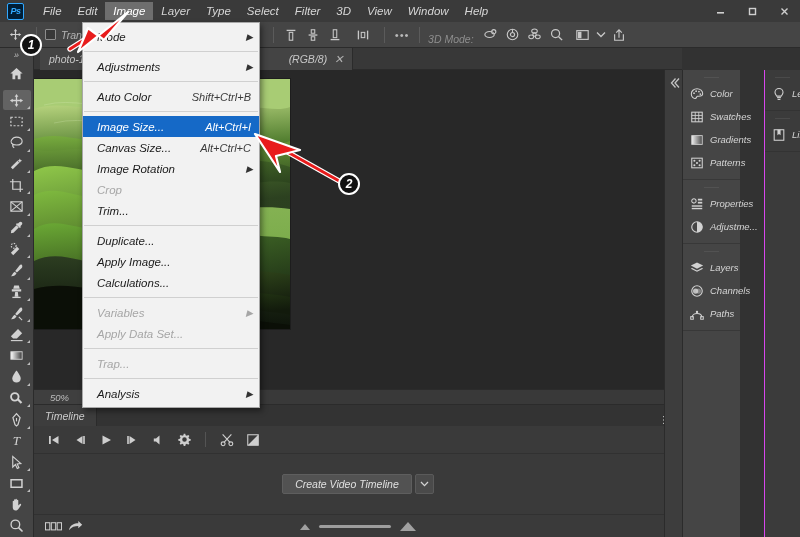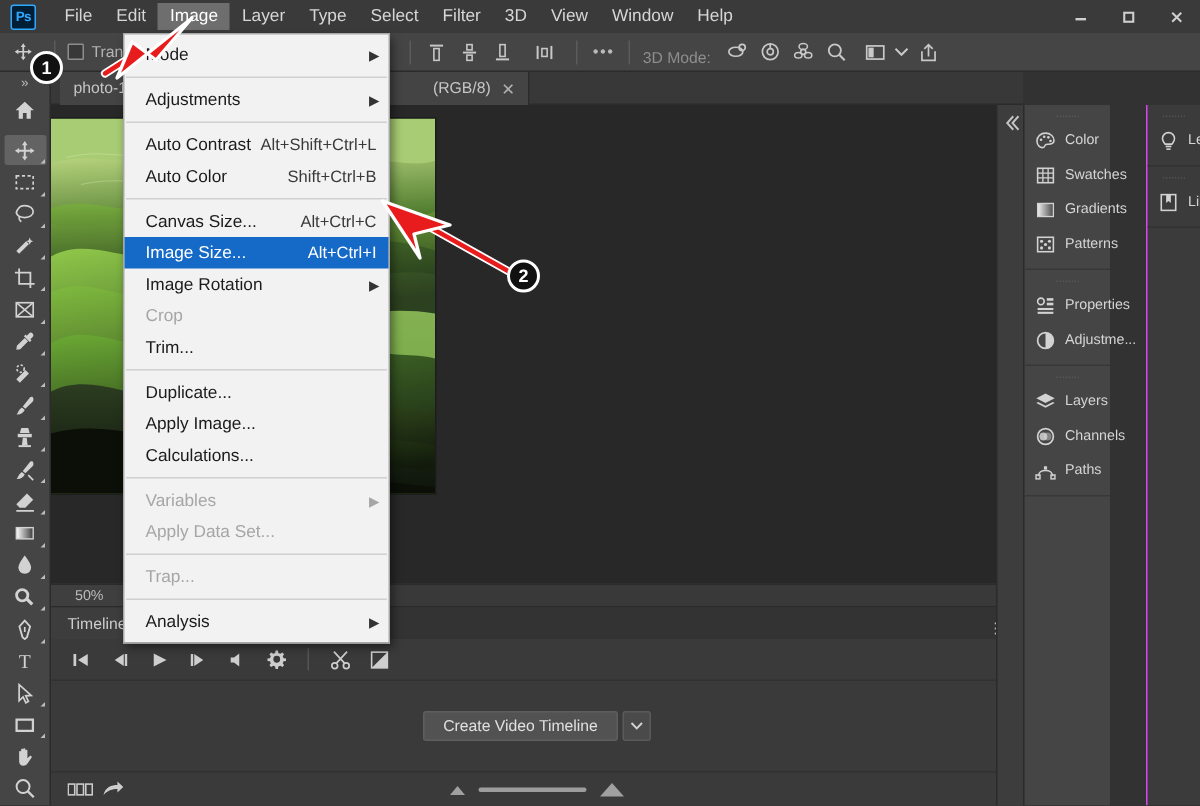--- a/index.html
+++ b/index.html
@@ -3,21 +3,21 @@
 <meta charset="utf-8">
 <style>
   * { box-sizing: border-box; margin: 0; padding: 0; }
   html, body {
     width: 800px; height: 537px;
     background: #323232;
     font-family: "Liberation Sans", sans-serif;
     overflow: hidden;
     -webkit-font-smoothing: antialiased;
   }
-  #app { position: relative; width: 800px; height: 537px; background: #323232; }
+  #app { position: relative; width: 800px; height: 537px; background: #323232; font-style: italic; }
 
   
   .titlebar {
     position: absolute; top: 0; left: 0; width: 800px; height: 22px;
     background: #3a3a3a; display: flex; align-items: center;
   }
   .ps-logo {
     width: 17px; height: 17px; margin-left: 7px; margin-right: 11px;
     background: #001e36; border: 1px solid #31a8ff; border-radius: 2px;
     color: #31a8ff; font-size: 9px; font-weight: bold;
@@ -829,35 +829,31 @@
         <span>Mode</span>
         <span class="dd-sub">▶</span>
       </div>
       <div class="dd-sep"></div>
       <div class="dd-item">
         <span>Adjustments</span>
         <span class="dd-sub">▶</span>
       </div>
       <div class="dd-sep"></div>
       <div class="dd-item">
-        <span>Auto Contrast</span>
-        <span class="dd-key">Alt+Shift+Ctrl+L</span>
-      </div>
-      <div class="dd-item">
         <span>Auto Color</span>
         <span class="dd-key">Shift+Ctrl+B</span>
       </div>
       <div class="dd-sep"></div>
+      <div class="dd-item highlight">
+        <span>Image Size...</span>
+        <span class="dd-key">Alt+Ctrl+I</span>
+      </div>
       <div class="dd-item">
         <span>Canvas Size...</span>
         <span class="dd-key">Alt+Ctrl+C</span>
-      </div>
-      <div class="dd-item highlight">
-        <span>Image Size...</span>
-        <span class="dd-key">Alt+Ctrl+I</span>
       </div>
       <div class="dd-item">
         <span>Image Rotation</span>
         <span class="dd-sub">▶</span>
       </div>
       <div class="dd-item disabled">
         <span>Crop</span>
       </div>
       <div class="dd-item">
         <span>Trim...</span>

